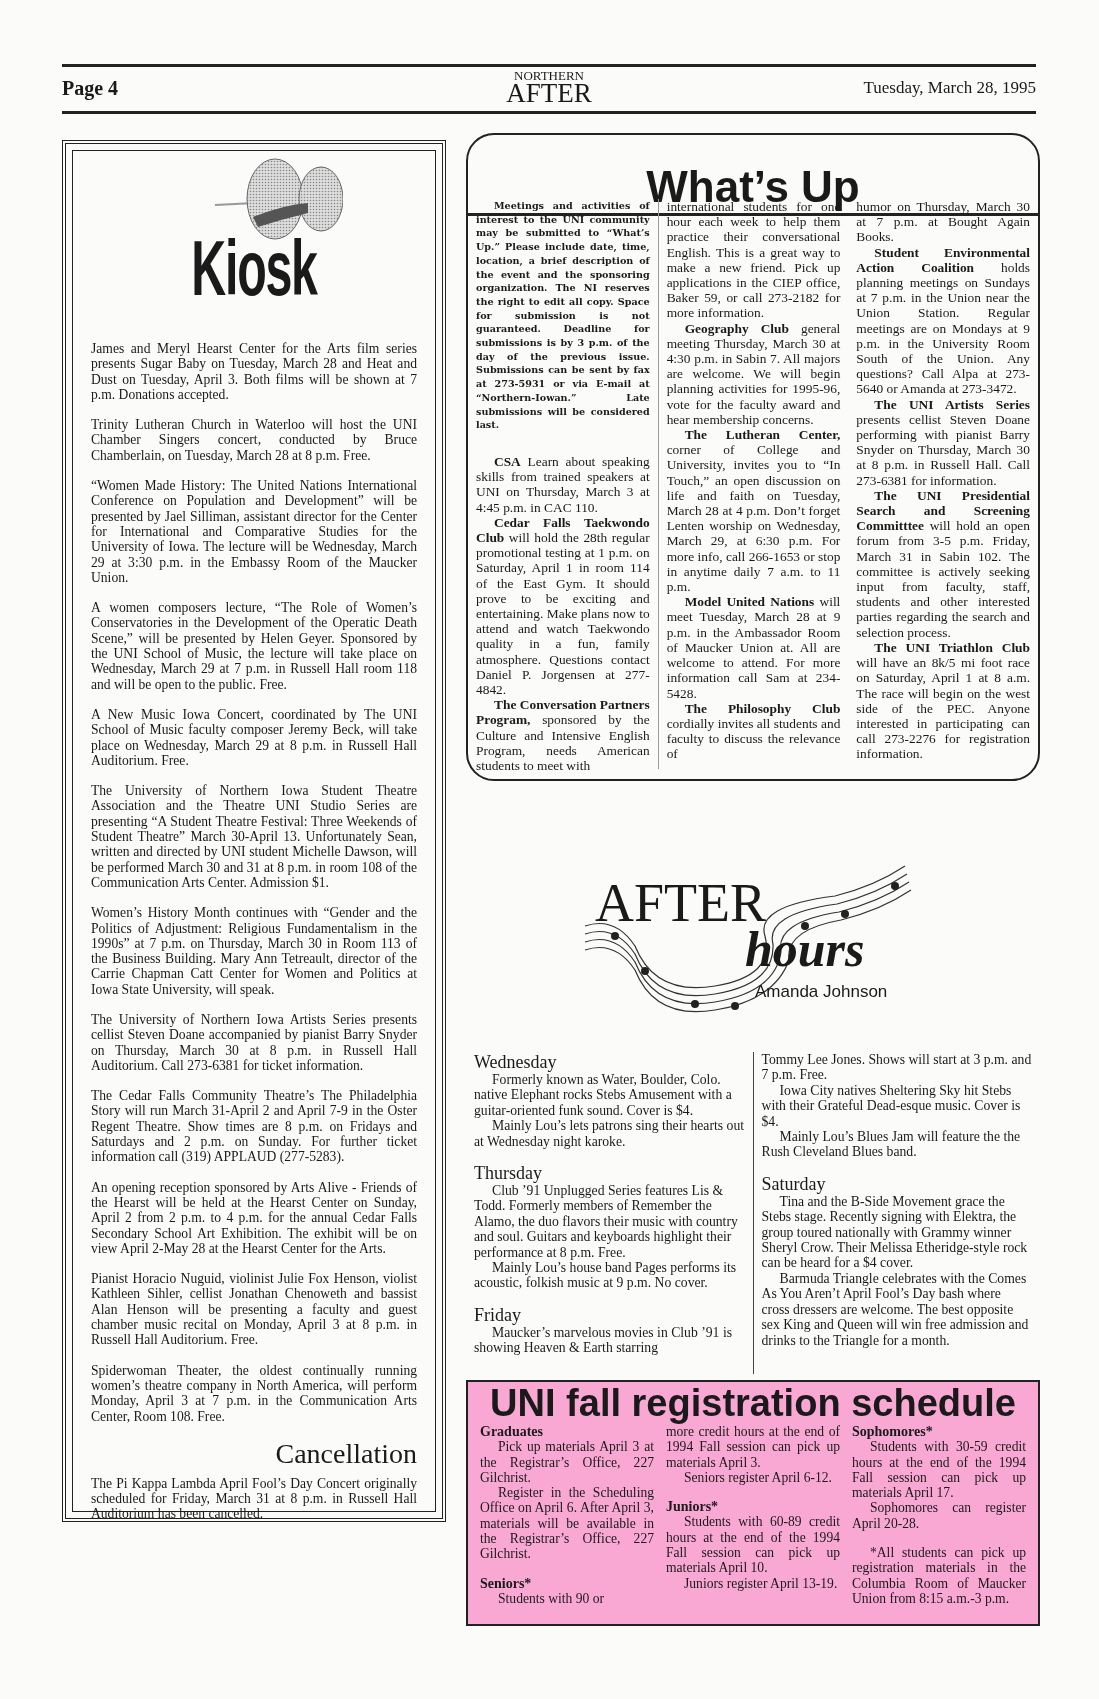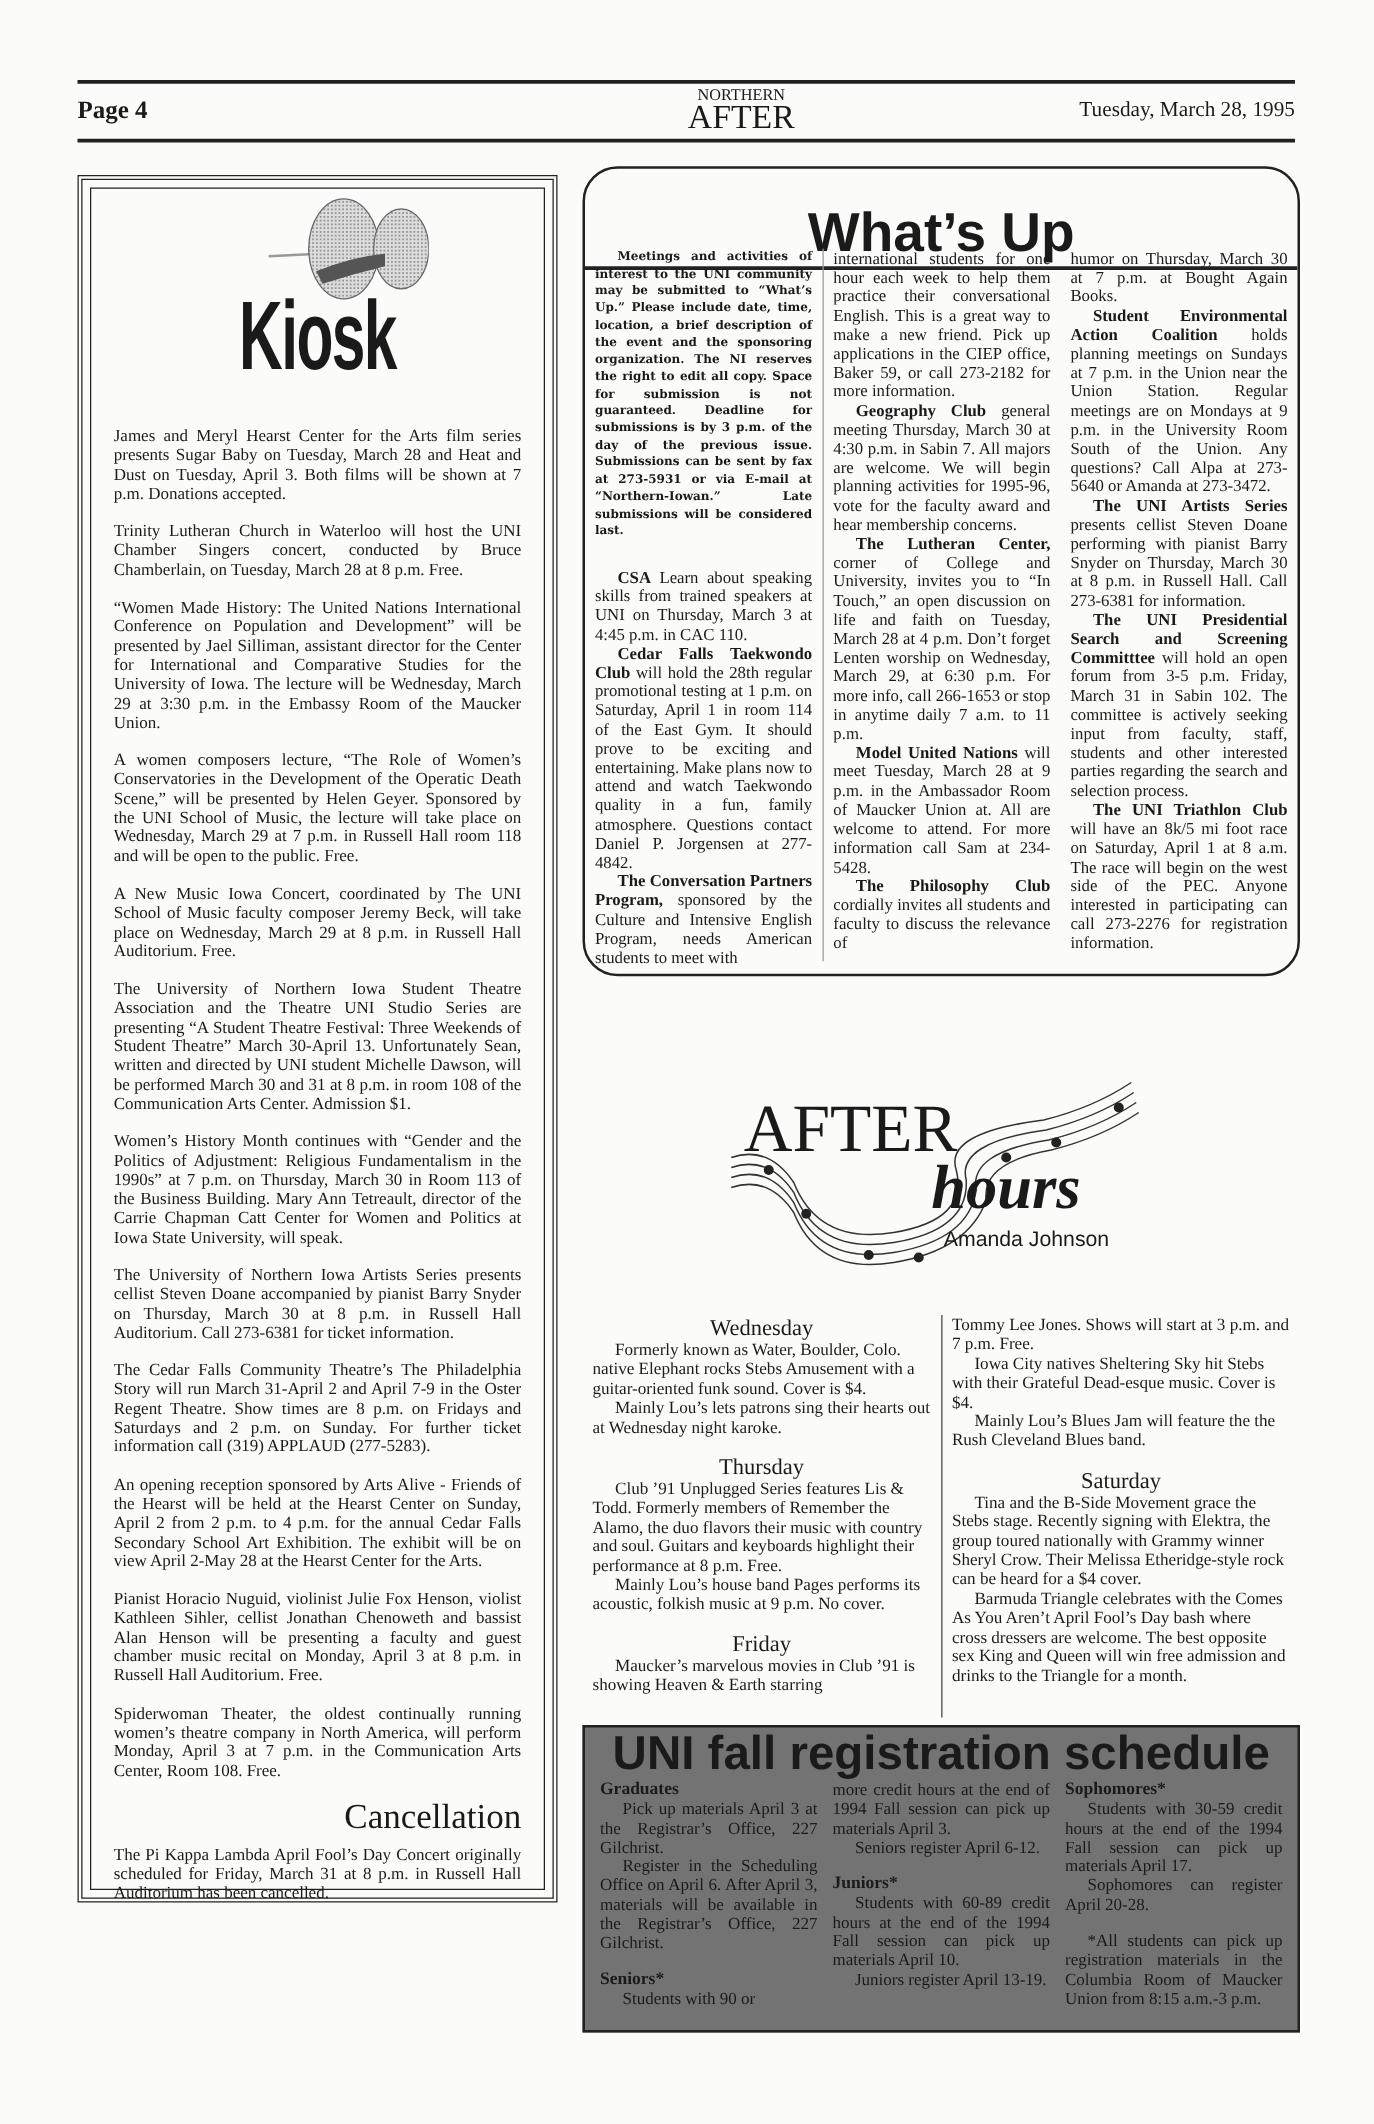--- a/index.html
+++ b/index.html
@@ -1,19 +1,19 @@
 <!DOCTYPE html>
 <html><head>
 <meta charset="utf-8">
 <style>
   html,body{margin:0;padding:0;background:#fbfbf9;}
   body{width:1099px;height:1699px;position:relative;overflow:hidden;color:#1a1a1a;font-family:"DejaVu Serif","Liberation Serif",serif;}
   .masthead{position:absolute;left:62px;top:64px;width:974px;height:44px;border-top:3px solid #222;border-bottom:3px solid #222;}
   .mh-page{position:absolute;left:0;top:10px;font-family:"Liberation Serif",serif;font-weight:bold;font-size:20px;}
-  .mh-logo{position:absolute;left:50%;transform:translateX(-50%);top:0;text-align:center;line-height:1;font-family:"Liberation Serif",serif;margin-left:44px;}
+  .mh-logo{position:absolute;left:50%;transform:translateX(-50%);top:0;text-align:center;line-height:1;font-family:"Liberation Serif",serif;}
   .mh-logo .l1{font-size:13px;display:block;margin-top:2px;}
   .mh-logo .l2{font-size:27px;display:block;margin-top:-2px;}
   .mh-date{position:absolute;right:0;top:11px;font-family:"Liberation Serif",serif;font-size:17px;}
 
   .kiosk{position:absolute;left:62px;top:140px;width:384px;height:1382px;border:3px double #222;border-width:4px;border-style:double;box-sizing:border-box;}
   .kiosk-inner{position:absolute;left:6px;top:6px;right:6px;bottom:6px;border:1px solid #222;}
   .kiosk-art{position:absolute;left:140px;top:6px;width:130px;height:85px;}
   .kiosk-title{position:absolute;left:0;right:0;top:78px;text-align:center;font-family:"Liberation Sans",sans-serif;font-weight:bold;font-size:78px;letter-spacing:-2px;transform:scaleX(0.62);line-height:1;}
   .kiosk-body{position:absolute;left:18px;right:18px;top:190px;font-family:"Liberation Serif",serif;font-size:13.6px;line-height:15.3px;text-align:justify;}
   .kiosk-body p{margin:0 0 15px 0;}
@@ -28,25 +28,25 @@
   .wu-intro{font-family:"DejaVu Serif",serif;font-weight:bold;font-size:9.6px;line-height:13.7px;margin-bottom:22px !important;}
 
   .after{position:absolute;left:575px;top:856px;width:380px;height:180px;}
   .after-title{position:absolute;left:20px;top:20px;font-family:"Liberation Serif",serif;font-size:54px;line-height:1;}
   .after-hours{position:absolute;left:170px;top:68px;font-family:"Liberation Serif",serif;font-style:italic;font-weight:bold;font-size:50px;line-height:1;}
   .after-author{position:absolute;left:180px;top:126px;font-family:"Liberation Sans",sans-serif;font-size:17px;}
 
   .ah-cols{position:absolute;left:466px;top:1052px;width:574px;height:322px;display:flex;}
   .ah-col{flex:1;padding:0 8px;font-family:"Liberation Serif",serif;font-size:13.7px;line-height:15.4px;}
   .ah-col.first{border-right:1px solid #444;}
-  .ah-col h3{margin:0;text-align:center;font-family:"Liberation Serif",serif;font-size:18px;font-weight:normal;line-height:20px;}
+  .ah-col h3{margin:0;text-align:left;font-family:"Liberation Serif",serif;font-size:18px;font-weight:normal;line-height:20px;}
   .ah-col p{margin:0;text-indent:18px;}
   .ah-col .gap{margin-top:14px;}
 
-  .reg{position:absolute;left:466px;top:1380px;width:574px;height:246px;border:2px solid #222;box-sizing:border-box;background:#737373;}
+  .reg{position:absolute;left:466px;top:1380px;width:574px;height:246px;border:2px solid #222;box-sizing:border-box;background:#f9a8d4;}
   .reg-title{text-align:center;font-family:"Liberation Sans",sans-serif;font-weight:bold;font-size:38px;line-height:42px;margin-top:0;}
   .reg-cols{display:flex;padding:0 6px;}
   .reg-col{flex:1;padding:0 6px;font-family:"Liberation Serif",serif;font-size:13.6px;line-height:15.3px;text-align:justify;}
   .reg-col h4{margin:0;font-size:14px;font-weight:bold;}
   .reg-col p{margin:0;text-indent:18px;}
   .reg-col .gap{margin-top:14px;}
   b{font-weight:bold;}
 </style>
 </head>
 <body>

